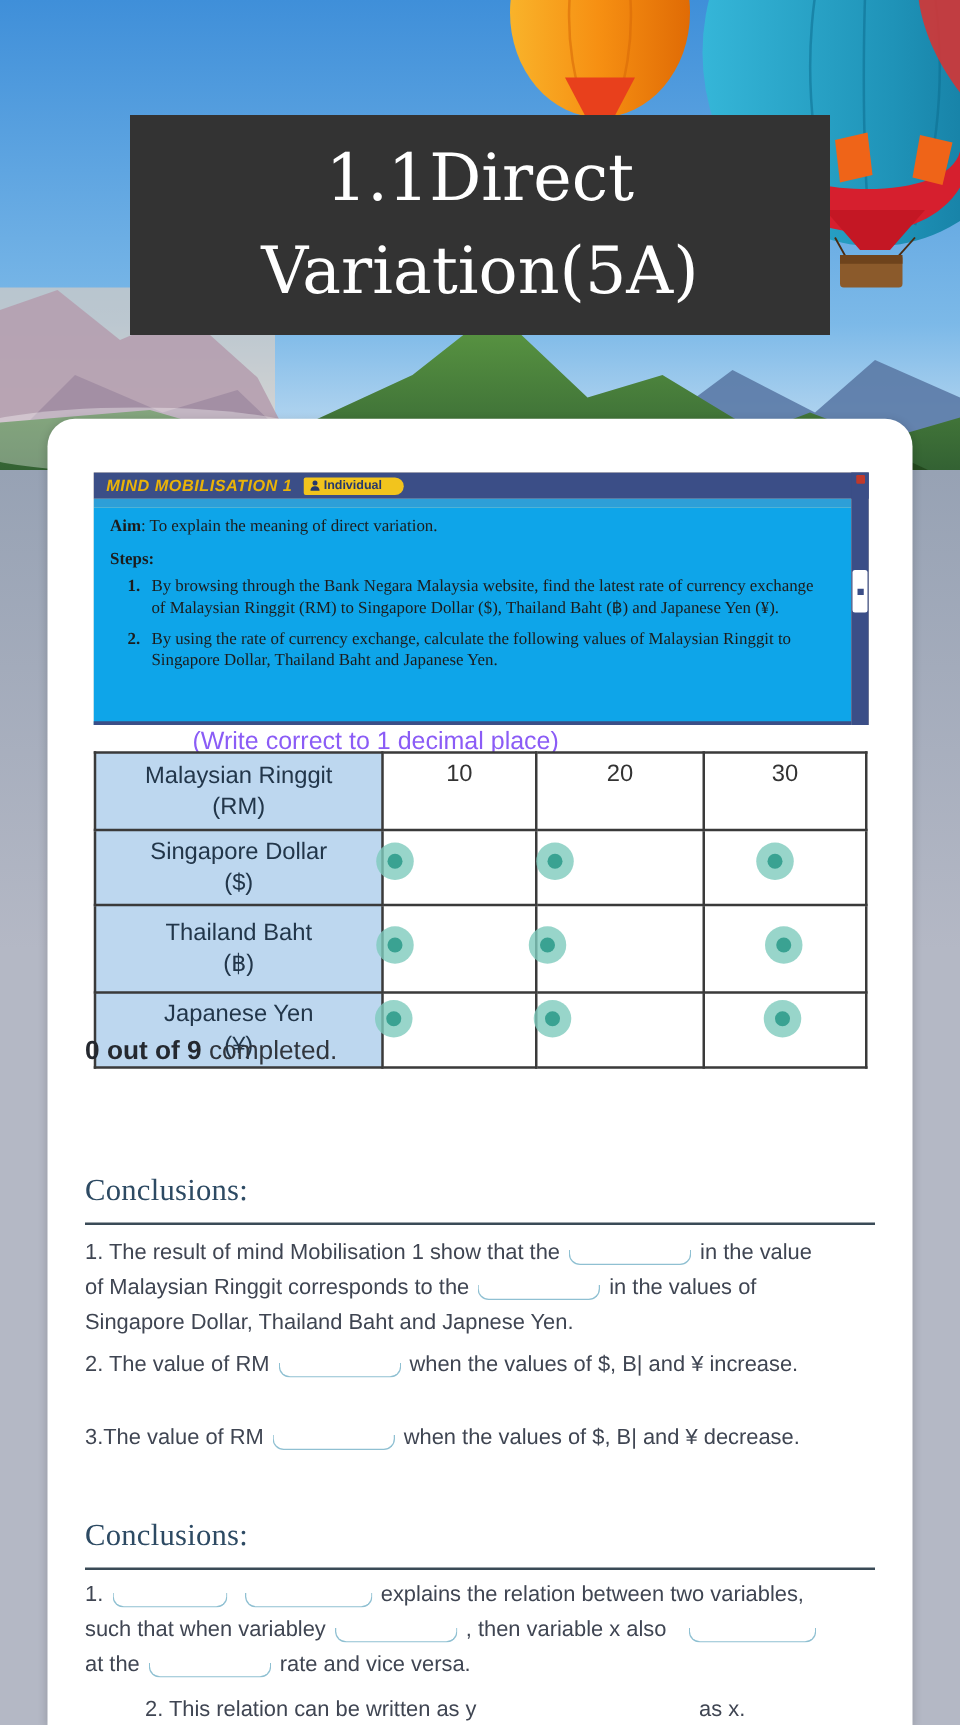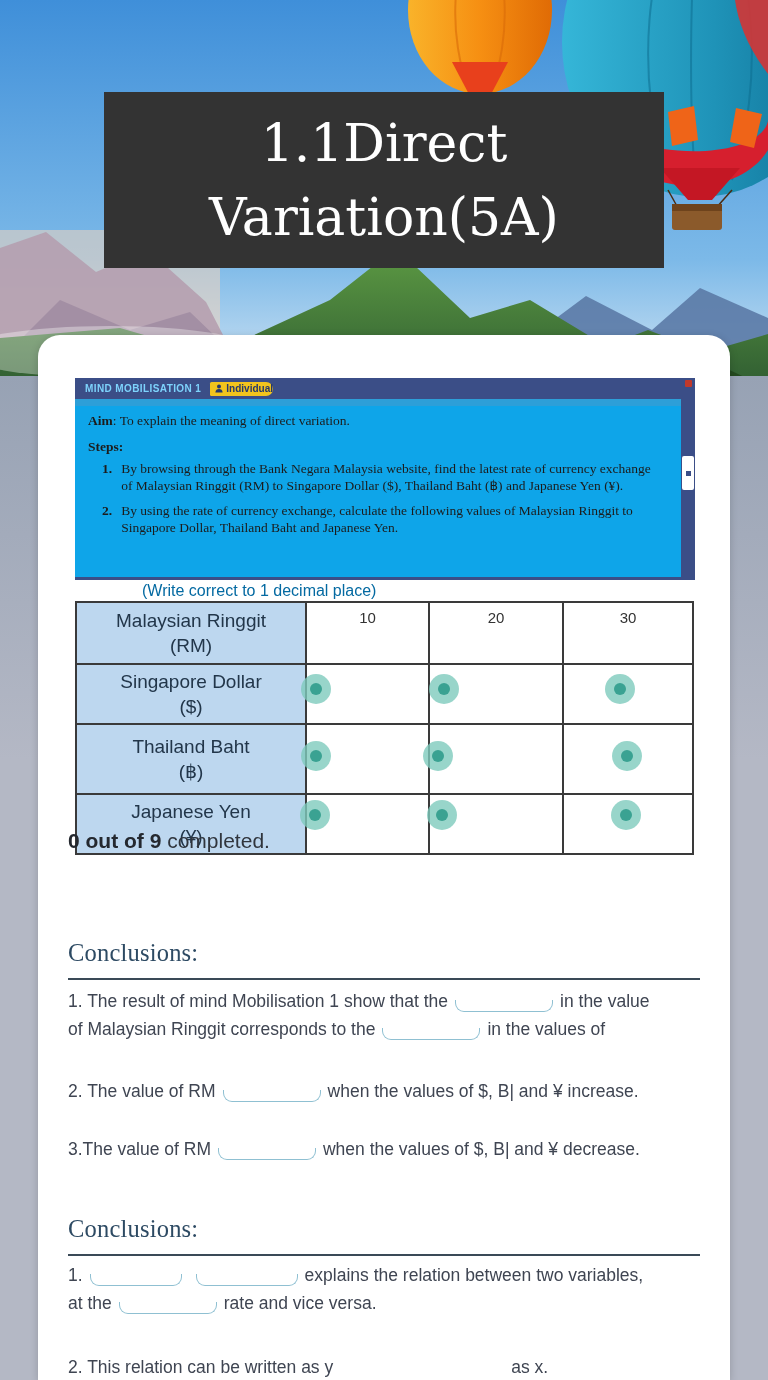--- a/index.html
+++ b/index.html
@@ -22,24 +22,24 @@
     position:absolute;left:38px;top:335px;width:692px;height:1045px;
     background:#ffffff;border-radius:22px 22px 0 0;
     box-shadow:0 2px 8px rgba(0,0,0,.18);
   }
   
   .ws{position:absolute;left:37px;top:43px;width:620px;height:202px;background:#f8dcae;}
   .ws-header{
     position:absolute;left:0;top:0;right:0;height:21px;background:#3b4e87;
     display:flex;align-items:center;padding-left:10px;box-sizing:border-box;
   }
-  .ws-title{color:#7dd3fc;font-weight:bold;font-size:10px;letter-spacing:.4px;}
+  .ws-title{color:#eab308;font-weight:bold;font-style:italic;font-size:13px;letter-spacing:.4px;}
   .ws-badge{
     margin-left:9px;background:#f2c41d;border-radius:2px 9px 9px 2px;
-    padding:1px 0 1px 5px;font-size:10px;font-weight:bold;color:#26386b;
+    padding:1px 17px 1px 5px;font-size:10px;font-weight:bold;color:#26386b;
     display:flex;align-items:center;gap:3px;line-height:12px;
   }
   .ws-cyan{position:absolute;left:0;top:21px;right:14px;height:7px;background:#2d9fd8;}
   .ws-body{
     position:absolute;left:0;top:28px;right:14px;bottom:0;background:#0ea5e9;
     font-family:"Liberation Serif",serif;font-size:13.5px;color:#1c1c1c;
     padding:7px 8px 0 13px;box-sizing:border-box;border-bottom:3px solid #3b4e87;
   }
   .ws-aim{margin:0 0 10px 0;}
   .ws-steps-label{margin:0 0 6px 0;font-weight:bold;}
@@ -47,29 +47,29 @@
   .ws-num{font-weight:bold;}
   .ws-text{width:540px;line-height:16.5px;}
   .ws-scroll{position:absolute;right:0;top:0;width:14px;height:100%;background:#3b4e87;}
   .ws-thumb{
     position:absolute;right:1px;top:78px;width:12px;height:34px;background:#ffffff;border-radius:2px;
     display:flex;align-items:center;justify-content:center;
   }
   .ws-thumb-glyph{width:5px;height:5px;background:#3b4e87;}
   .ws-mini{position:absolute;right:3px;top:2px;width:7px;height:7px;background:#c0392b;border-radius:1px;}
   
-  .note{position:absolute;left:104px;top:247px;font-size:16px;color:#0369a1;}
+  .note{position:absolute;left:116px;top:247px;font-size:20px;color:#8b5cf6;}
   .tbl-wrap{position:absolute;left:37px;top:266px;width:617px;height:245px;}
   table.tbl{border-collapse:collapse;table-layout:fixed;width:617px;}
   .tbl td{border:2px solid #3a3a3a;text-align:center;box-sizing:border-box;}
   .lbl{
     background:#bdd7ef;color:#22364a;font-size:19px;line-height:25px;
     vertical-align:middle;padding:4px 0;
   }
-  .num{vertical-align:top;padding-top:6px;font-size:15px;color:#333333;background:#ffffff;}
+  .num{vertical-align:top;padding-top:6px;font-size:19px;color:#333333;background:#ffffff;}
   .blankcell{background:#ffffff;}
   .dot{position:absolute;width:30px;height:30px;border-radius:50%;background:rgba(126,203,189,.8);cursor:pointer;}
   .dot::after{content:"";position:absolute;left:9px;top:9px;width:12px;height:12px;border-radius:50%;background:#3aa292;}
   
   .progress{position:absolute;left:30px;top:494px;font-size:21px;color:#30353d;}
   .progress b{font-weight:800;color:#24282f;}
   
   .section-h{
     position:absolute;left:30px;font-family:"Liberation Serif",serif;
     font-size:24.5px;color:#2d4a63;letter-spacing:.2px;
@@ -247,34 +247,36 @@
   </div>
 
   <div class="progress"><b>0 out of 9</b><span> completed.</span></div>
 
   <div class="section-h" style="top:604px;">Conclusions:</div>
   <div class="rule" style="top:643px;"></div>
 
   <div class="para" style="top:652px;">
     <div class="line"><span>1. The result of mind Mobilisation 1 show that the</span><span class="blank"></span><span>in the value</span></div>
     <div class="line"><span>of Malaysian Ringgit corresponds to the</span><span class="blank"></span><span>in the values of</span></div>
+    <div class="line"><span>Singapore Dollar, Thailand Baht and Japnese Yen.</span></div>
   </div>
 
   <div class="para" style="top:742px;">
     <div class="line"><span>2. The value of RM</span><span class="blank"></span><span>when the values of $, B| and ¥ increase.</span></div>
   </div>
   <div class="para" style="top:800px;">
     <div class="line"><span>3.The value of RM</span><span class="blank"></span><span>when the values of $, B| and ¥ decrease.</span></div>
   </div>
 
   <div class="section-h" style="top:880px;">Conclusions:</div>
   <div class="rule" style="top:919px;"></div>
 
   <div class="para" style="top:926px;">
     <div class="line"><span>1.</span><span class="blank" style="width:90px;"></span><span class="blank" style="width:100px;"></span><span>explains the relation between two variables,</span></div>
+    <div class="line"><span>such that when variabley</span><span class="blank"></span><span>, then variable x also</span><span class="blank" style="width:100px;margin-left:18px;"></span></div>
     <div class="line"><span>at the</span><span class="blank"></span><span>rate and vice versa.</span></div>
   </div>
 
-  <div class="para" style="top:1018px;">
+  <div class="para" style="top:1018px;margin-left:48px;">
     <div class="line"><span>2. This relation can be written as y</span><span class="gap"></span><span>as x.</span></div>
   </div>
 
 </div>
 
 </body></html>

